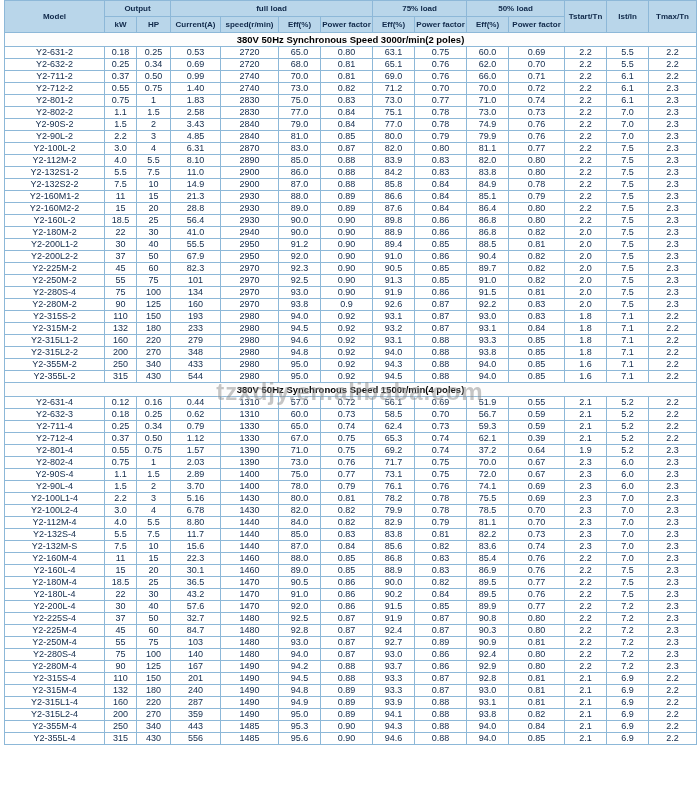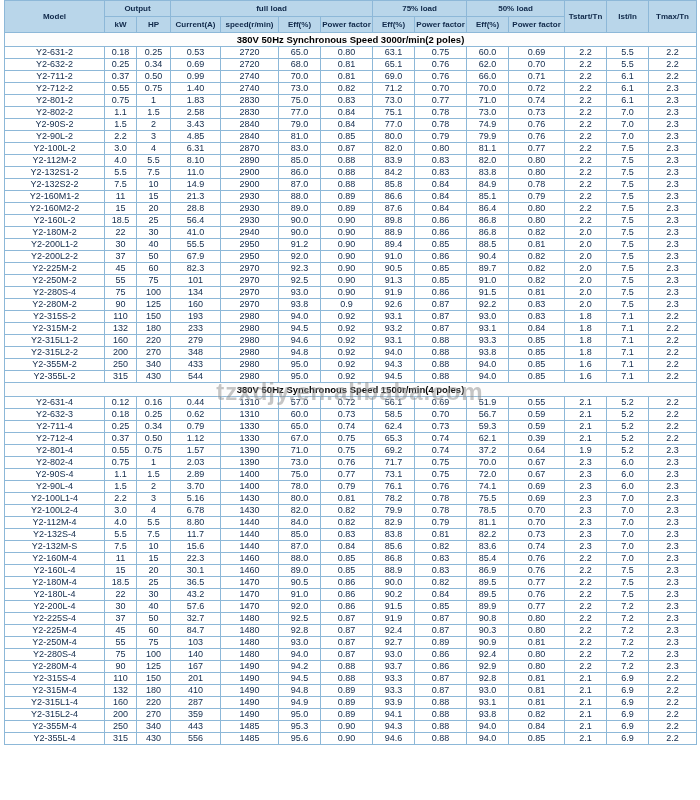--- a/index.html
+++ b/index.html
@@ -951,21 +951,21 @@
           <td>92.8</td>
           <td>0.81</td>
           <td>2.1</td>
           <td>6.9</td>
           <td>2.2</td>
         </tr>
         <tr>
           <td>Y2-315M-4</td>
           <td>132</td>
           <td>180</td>
-          <td>410</td>
+          <td>240</td>
           <td>1490</td>
           <td>94.8</td>
           <td>0.89</td>
           <td>93.3</td>
           <td>0.87</td>
           <td>93.0</td>
           <td>0.81</td>
           <td>2.1</td>
           <td>6.9</td>
           <td>2.2</td>

